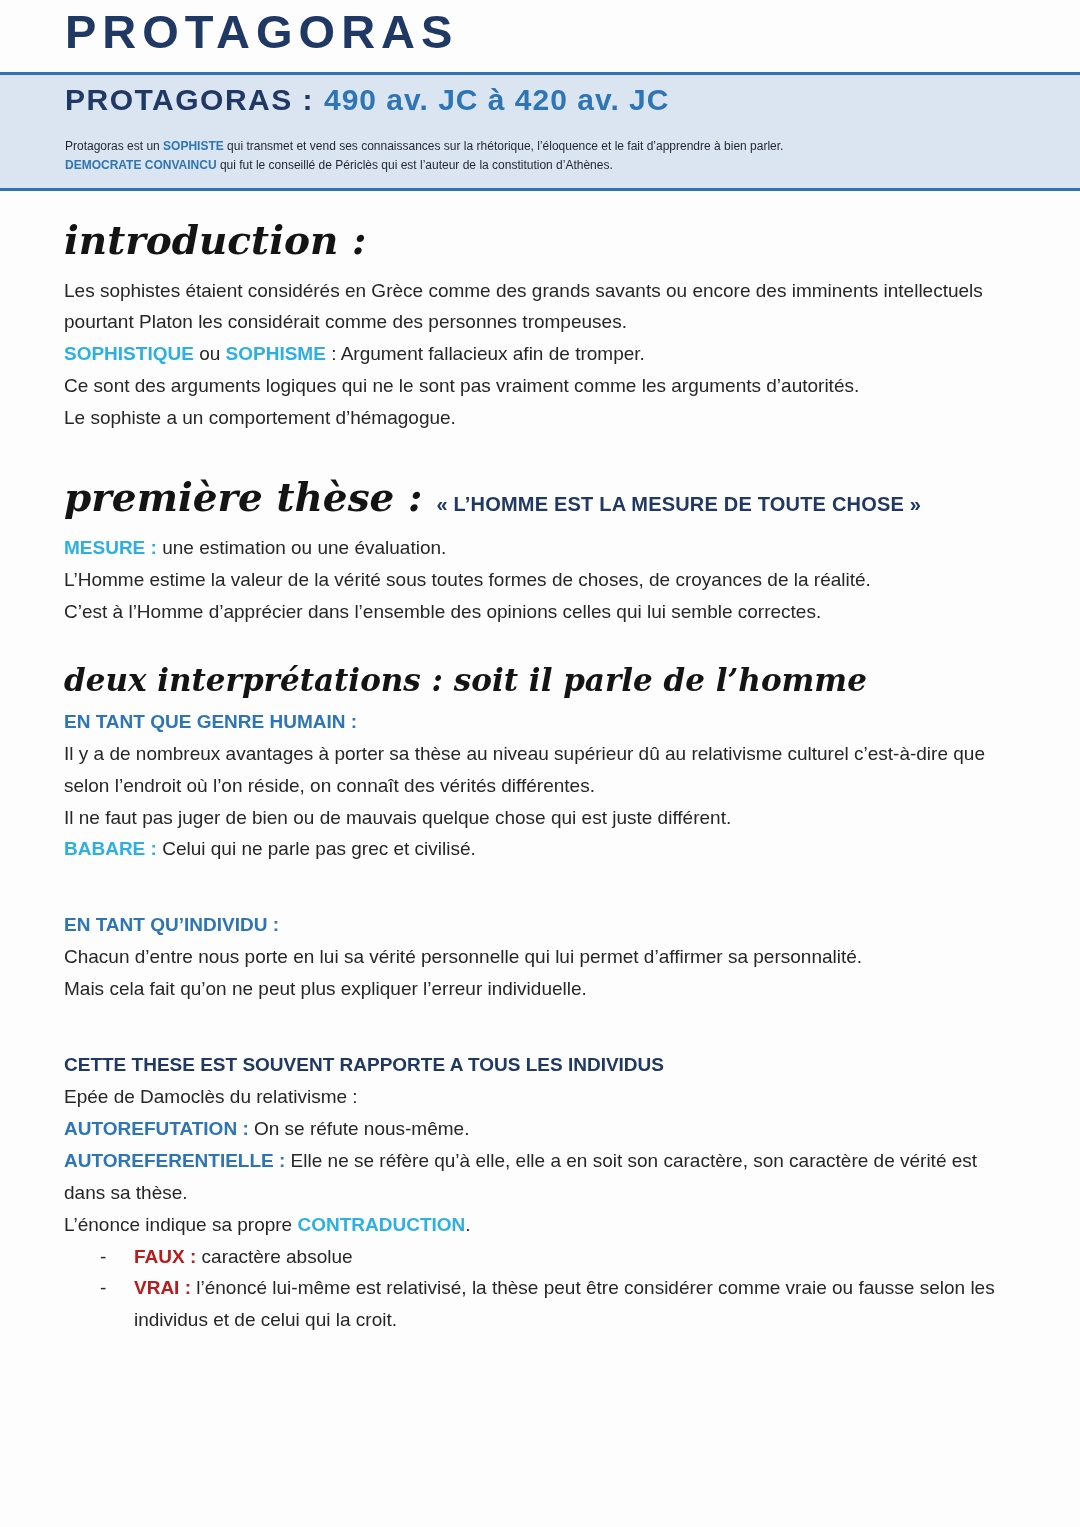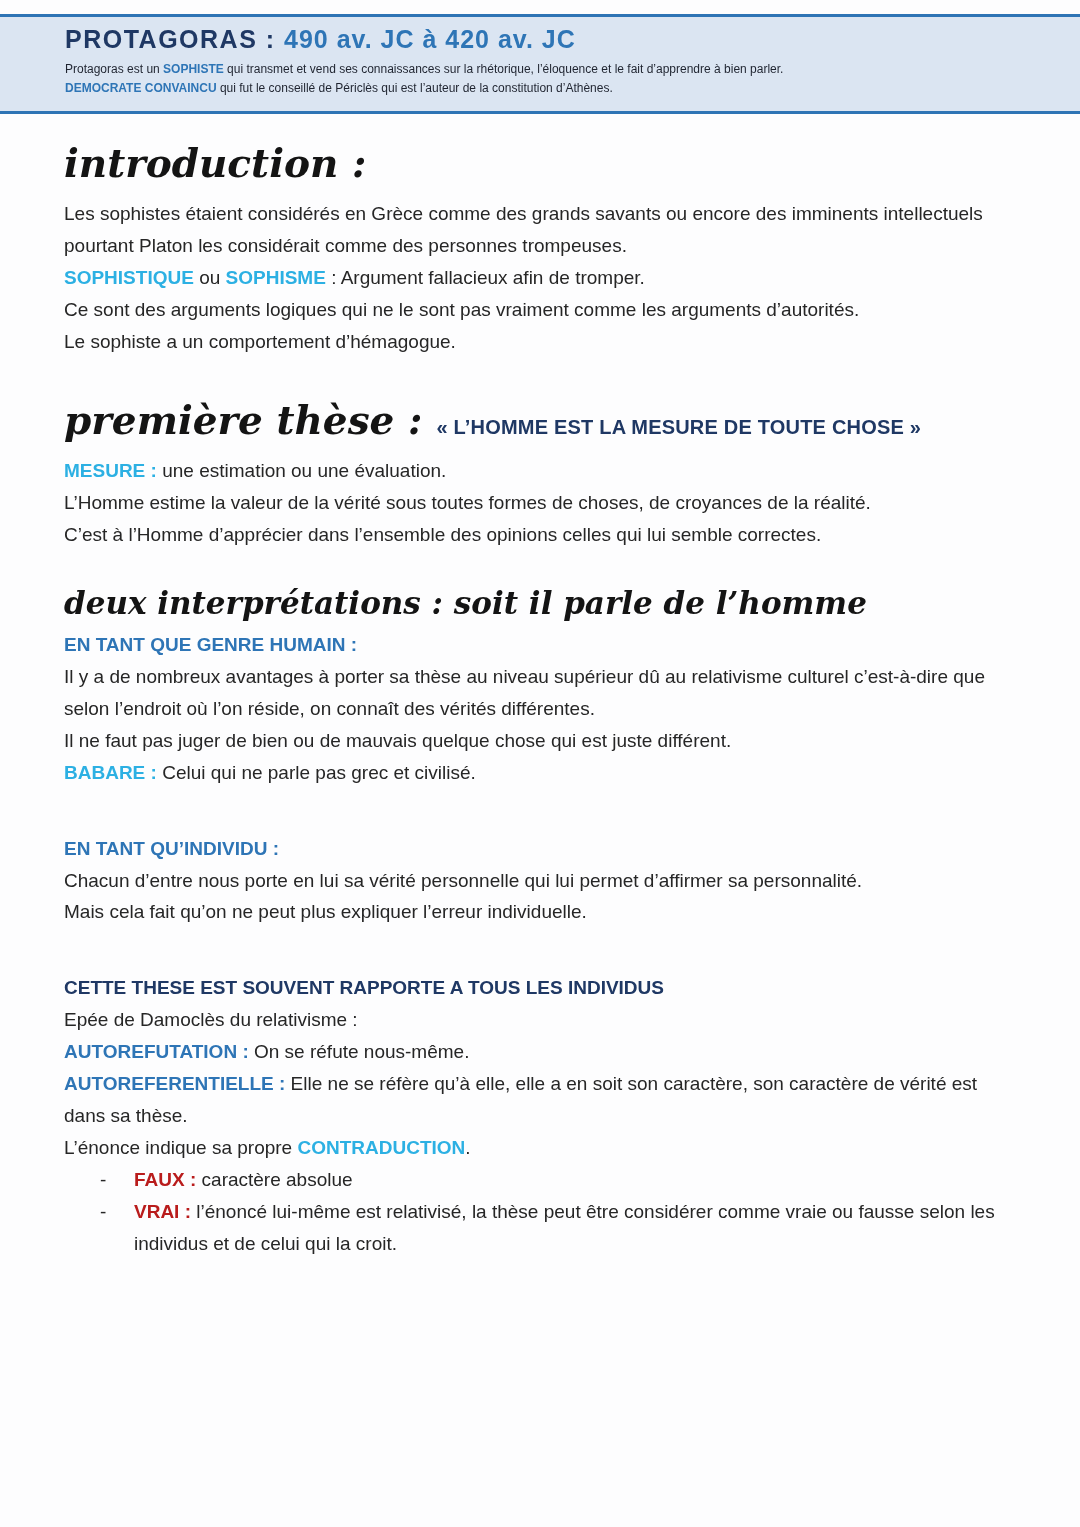--- a/index.html
+++ b/index.html
@@ -20,21 +20,21 @@
   .title{
     margin:6px 0 0 65px;color:#1f3864;font-size:47px;font-weight:700;
     letter-spacing:6px;line-height:1.1;
   }
   
   .band{
     margin-top:14px;background:#dbe5f2;
     border-top:3px solid #2e74b5;border-bottom:3px solid #2e74b5;
     padding:8px 65px 12px;box-sizing:border-box;width:1080px;
   }
-  .band-heading{font-size:25px;font-weight:700;letter-spacing:1.5px;margin-bottom:6px;}
+  .band-heading{font-size:30px;font-weight:700;letter-spacing:1.5px;margin-bottom:20px;}
   .band-heading .name{color:#1f3864;}
   .band-heading .dates{color:#2e75b6;font-weight:600;letter-spacing:1px;}
   .band p{margin:0;font-size:12px;line-height:1.62;color:#1f2430;}
   
   .content{padding:0 64px;}
   p.body{margin:0;font-size:19px;line-height:1.68;}
   .script-h{
     font-family:"DejaVu Serif",serif;font-style:italic;font-weight:700;color:#141414;
   }
   h2{margin:0;font-weight:700;}
@@ -53,20 +53,21 @@
   .dash-text{flex:1;}
 </style>
 </head>
 <body>
 
 <div class="page">
 
   
 
   
+  <div class="title">PROTAGORAS</div>
 
   
   <div class="band">
     <div class="band-heading">
       <span class="name">PROTAGORAS :</span>
       <span class="dates">490 av. JC à 420 av. JC</span>
     </div>
     <p><span>Protagoras est un </span><span class="blue">SOPHISTE</span><span> qui transmet et vend ses connaissances sur la rhétorique, l’éloquence et le fait d’apprendre à bien parler.</span></p>
     <p><span class="blue">DEMOCRATE CONVAINCU</span><span> qui fut le conseillé de Périclès qui est l’auteur de la constitution d’Athènes.</span></p>
   </div>

